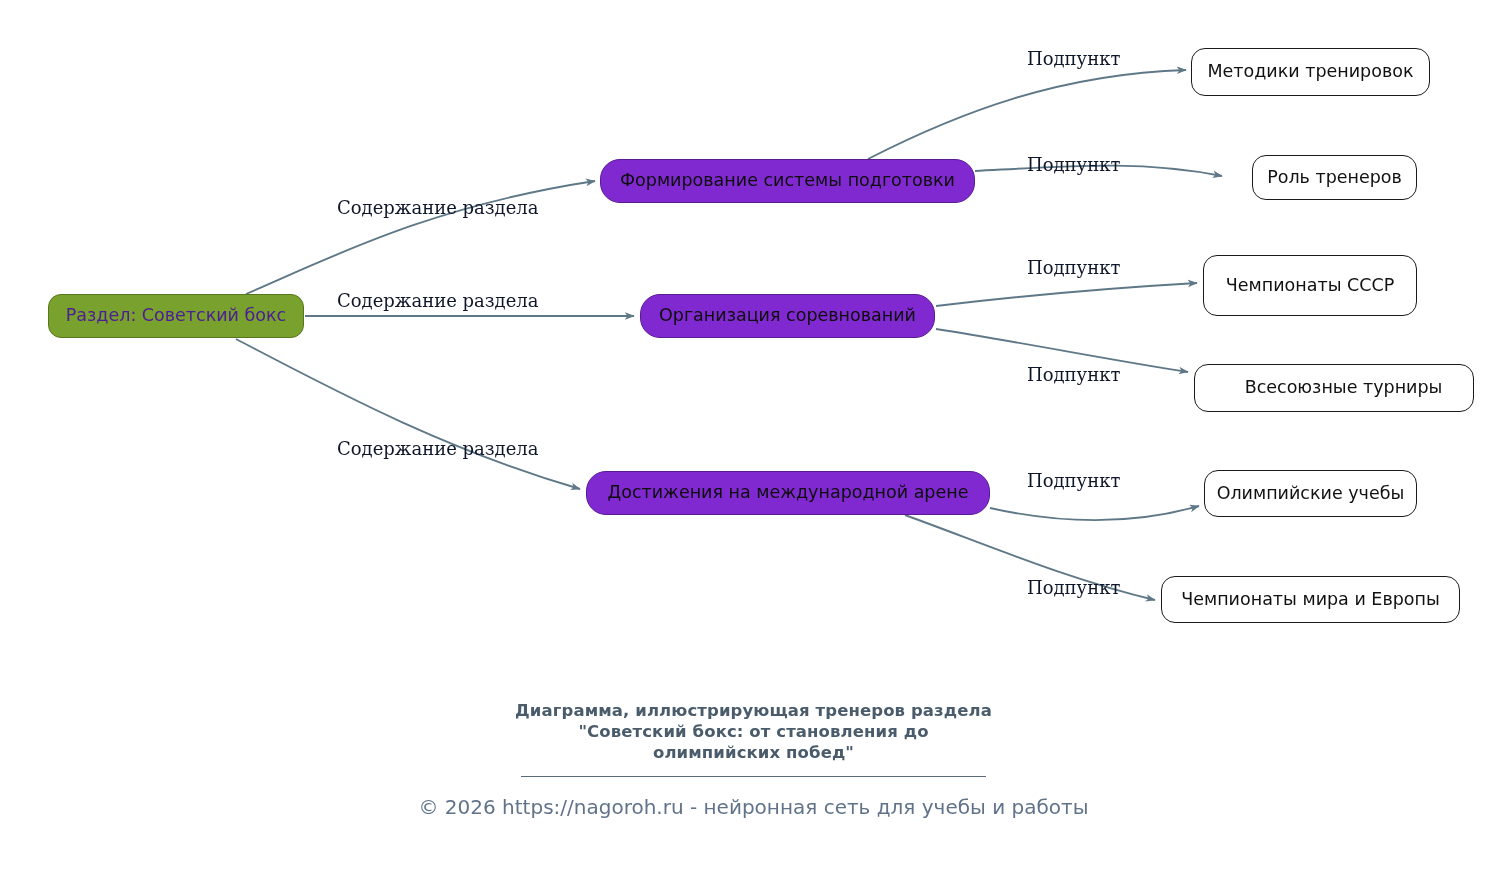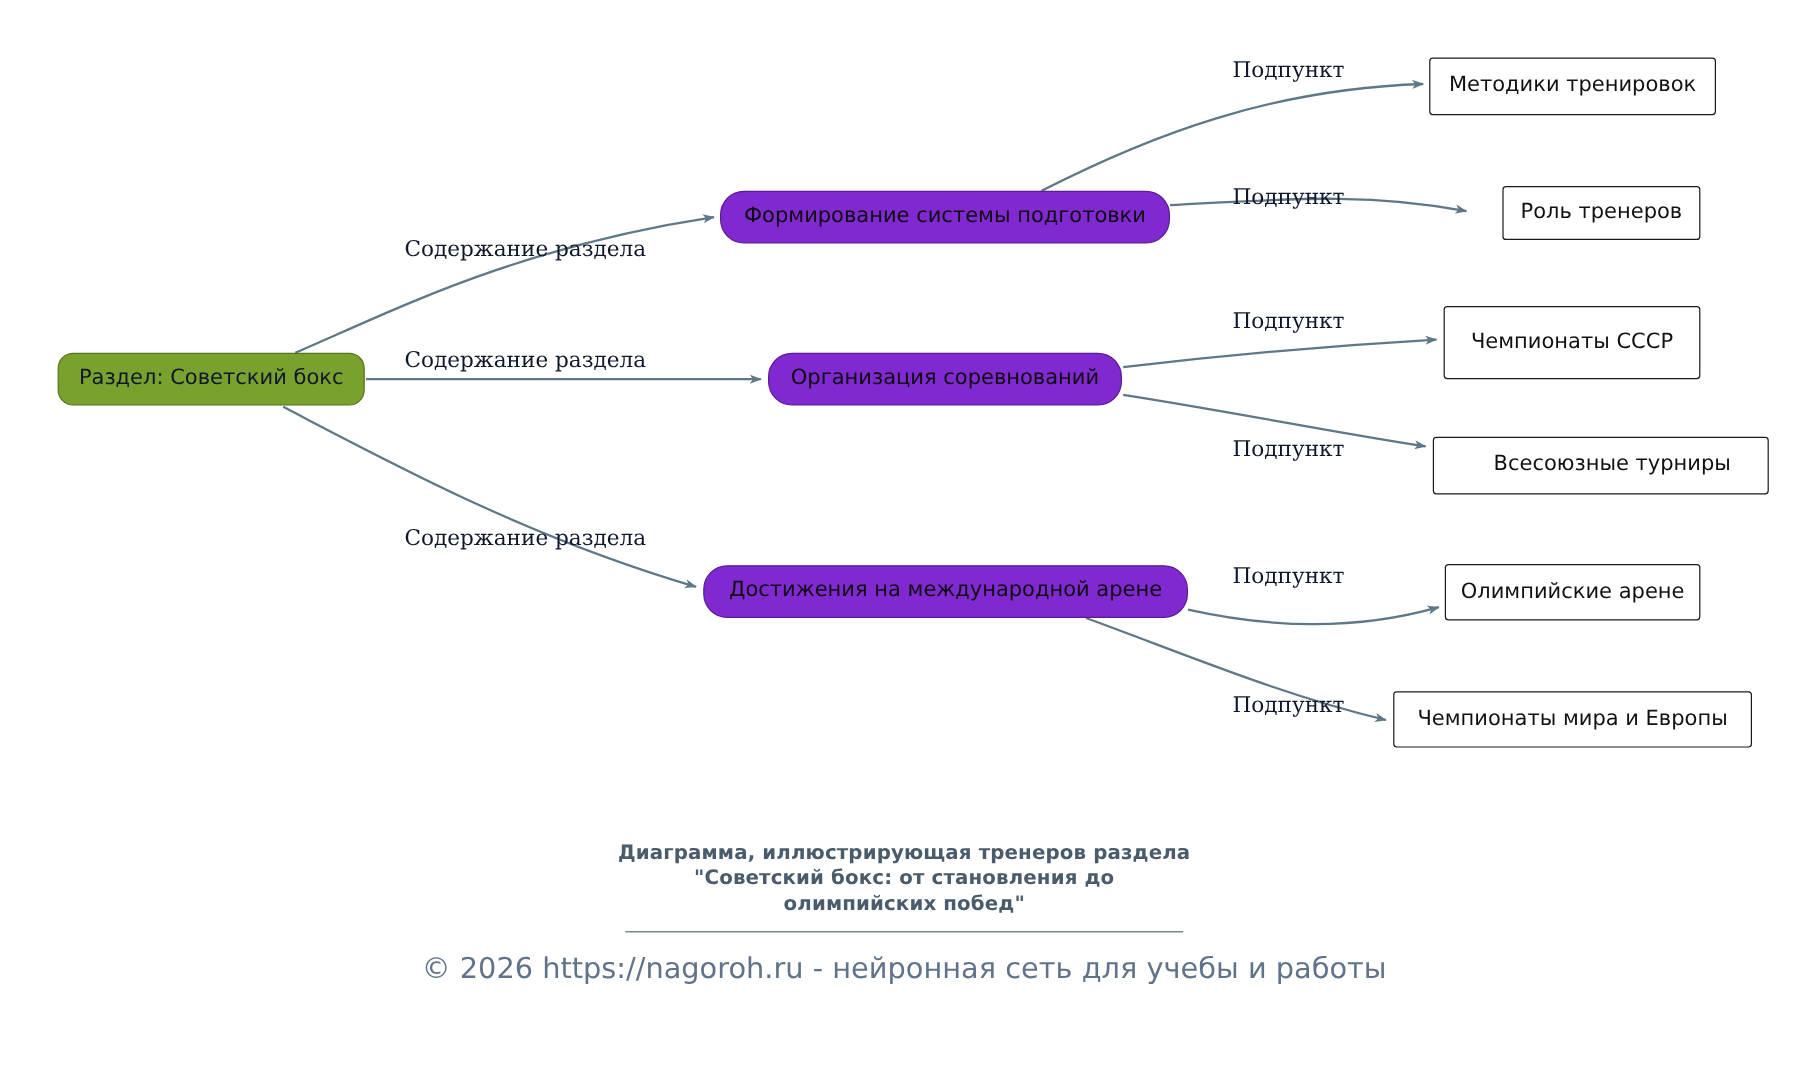--- a/index.html
+++ b/index.html
@@ -43,37 +43,37 @@
     font-family: "DejaVu Sans", sans-serif;
     font-size: 17px;
     line-height: 1;
     color: #111111;
   }
 
   .node-root {
     background: #79a12d;
     border: 1.4px solid #56751c;
     border-radius: 13px;
-    color: #0f172a;
+    color: #4c1d95;
     font-size: 17.5px;
   }
 
   .node-branch {
     background: #8129d1;
     border: 1.4px solid #5a1a93;
     border-radius: 20px;
     color: #0d0d0d;
     font-size: 17.5px;
     font-weight: 500;
   }
 
   .node-leaf {
     background: #ffffff;
     border: 1.6px solid #1a1a1a;
-    border-radius: 3px;
+    border-radius: 14px;
     color: #111111;
     font-size: 17.5px;
   }
 
   
   .edge-label {
     position: absolute;
     font-family: "DejaVu Serif", serif;
     font-size: 18px;
     color: #0f172a;
@@ -100,21 +100,21 @@
   }
   #caption-divider {
     width: 465px;
     height: 0;
     margin: 13px auto 0 auto;
     border-top: 1.5px solid #5a6b7a;
   }
   #copyright-line {
     margin-top: 19px;
     font-family: "DejaVu Sans", sans-serif;
-    font-size: 24px;
+    font-size: 20px;
     font-weight: normal;
     color: #61738a;
     line-height: 22px;
   }
 </style>
 </head>
 <body>
 
 <div id="diagram-canvas">
 
@@ -166,21 +166,21 @@
   <div class="node node-branch" style="left:586px; top:471px; width:404px; height:44px;">Достижения на международной арене</div>
 
   <div class="node node-leaf" style="left:1191px; top:48px; width:239px; height:48px;">Методики тренировок</div>
 
   <div class="node node-leaf" style="left:1228px; top:155px; width:165px; height:45px;margin-left:24px;">Роль тренеров</div>
 
   <div class="node node-leaf" style="left:1203px; top:255px; width:214px; height:61px;">Чемпионаты СССР</div>
 
   <div class="node node-leaf" style="left:1194px; top:364px; width:280px; height:48px;padding-left:19px;">Всесоюзные турниры</div>
 
-  <div class="node node-leaf" style="left:1204px; top:470px; width:213px; height:47px;">Олимпийские арене</div>
+  <div class="node node-leaf" style="left:1204px; top:470px; width:213px; height:47px;">Олимпийские учебы</div>
 
   <div class="node node-leaf" style="left:1161px; top:576px; width:299px; height:47px;">Чемпионаты мира и Европы</div>
 
 </div>
 
 <div id="footer-block">
   <div class="caption-line">Диаграмма, иллюстрирующая тренеров раздела</div>
   <div class="caption-line">"Советский бокс: от становления до</div>
   <div class="caption-line">олимпийских побед"</div>
   <div id="caption-divider"></div>

